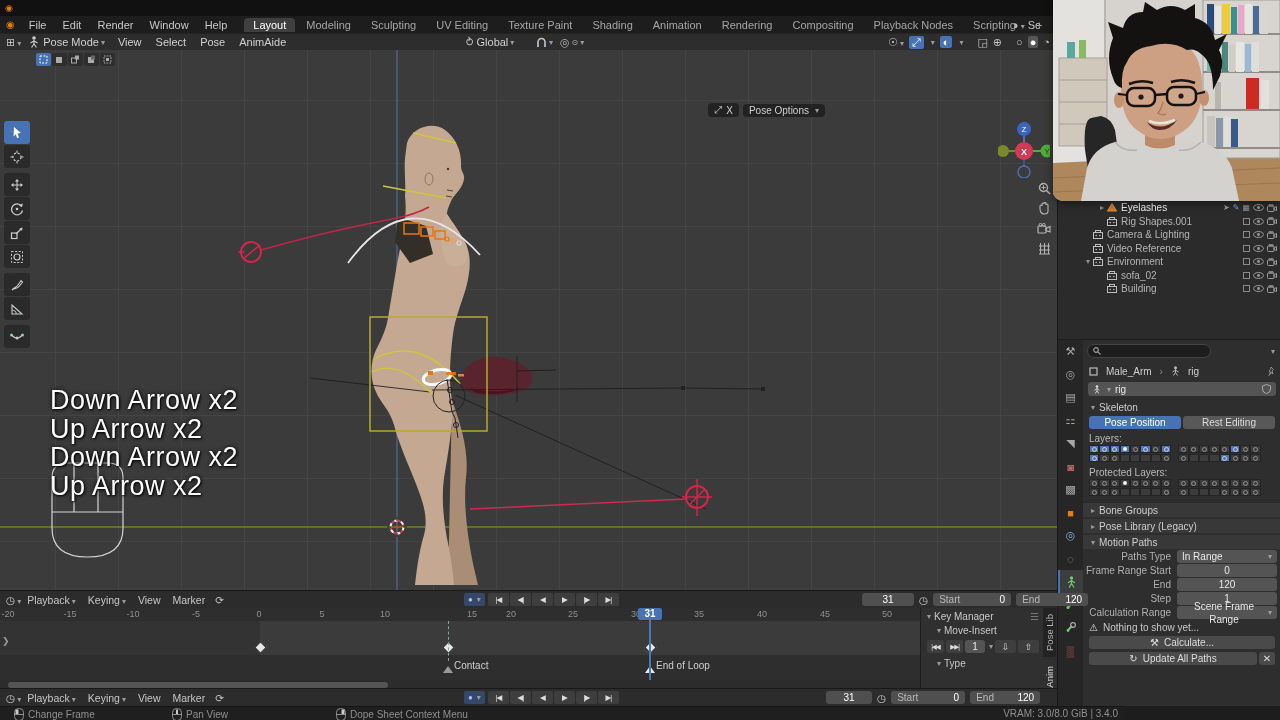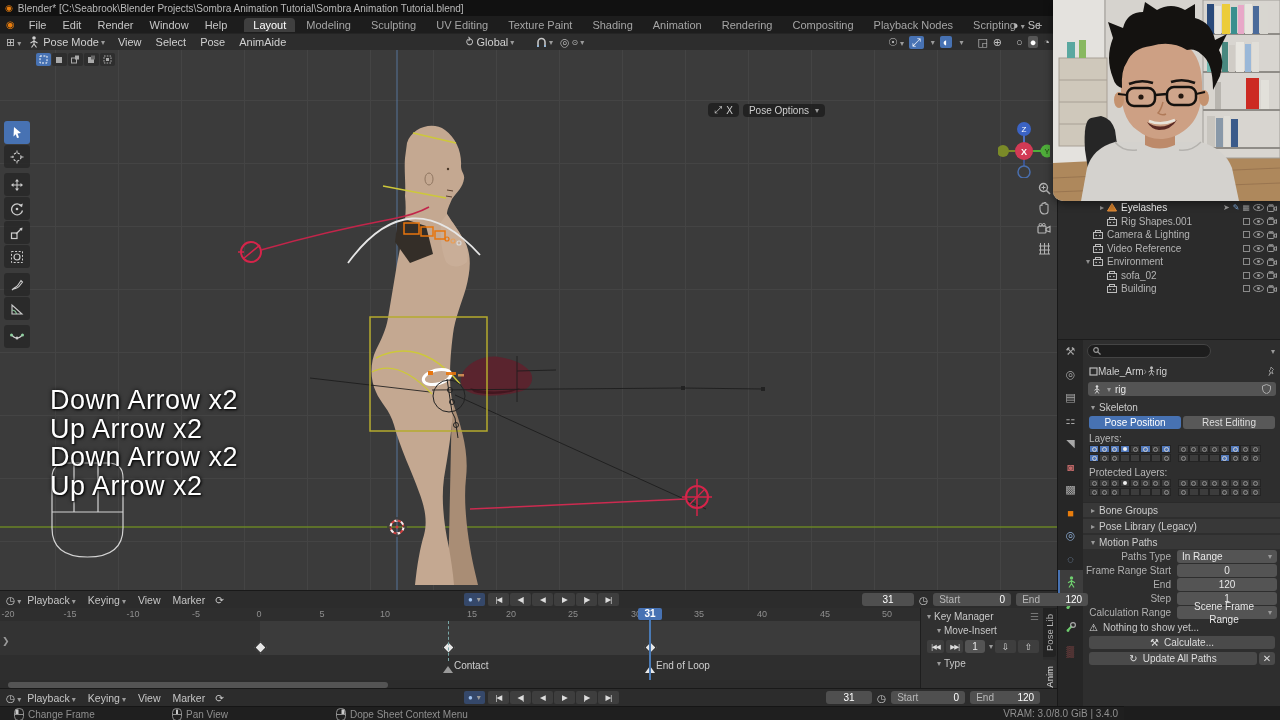--- a/index.html
+++ b/index.html
@@ -95,21 +95,20 @@
   
   #webcam{left:1053px;top:0;width:227px;height:201px;border-radius:0 0 0 10px;overflow:hidden;box-shadow:0 2px 8px rgba(0,0,0,.5);}
 </style>
 </head>
 <body>
 
 <div id="screen" class="nosel">
 
   <div id="title-bar" class="abs row">
     <span class="icon" style="color:#e87d0d;font-size:9px;margin:0 5px;">◉</span>
-    <span>Blender* [C:\Seabrook\Blender Projects\Sombra Animation Tutorial\Sombra Animation Tutorial.blend]</span>
   </div>
 
   <div id="menu-bar" class="abs row">
     <span class="icon" style="color:#e87d0d;margin:0 6px;font-size:10px;">◉</span>
     <span class="mi">File</span>
     <span class="mi">Edit</span>
     <span class="mi">Render</span>
     <span class="mi">Window</span>
     <span class="mi">Help</span>
     <span style="width:8px;"></span>
@@ -669,21 +668,21 @@
         <div class="row" style="height:22px;padding:0 4px;gap:6px;">
           <span class="search-box">
             <svg width="8" height="8">
                 <circle cx="3" cy="3" r="2.3" fill="none" stroke="#999" stroke-width="1.2"></circle>
                 <line x1="4.8" y1="4.8" x2="7.5" y2="7.5" stroke="#999" stroke-width="1.2"></line>
               </svg>
           </span>
           <span class="chev" style="margin-left:auto;margin-right:2px;">▾</span>
         </div>
 
-        <div class="row" style="height:18px;padding:0 6px;gap:0;color:#cfcfcf;">
+        <div class="row" style="height:18px;padding:0 6px;gap:8px;color:#cfcfcf;">
           <svg width="9" height="9">
               <rect x="1" y="1" width="7" height="7" fill="none" stroke="#bbb" stroke-width="1.2"></rect>
             </svg>
           <span>Male_Arm</span>
           <span style="color:#888;">›</span>
           <svg width="9" height="10">
               <circle cx="4.5" cy="1.8" r="1.5" fill="#bbb"></circle>
               <path d="M4.5 3.4 L4.5 6.5 M4.5 4.2 L1.5 6 M4.5 4.2 L7.5 6 M4.5 6.5 L2.5 9.5 M4.5 6.5 L6.5 9.5" stroke="#bbb" stroke-width="1"></path>
             </svg>
           <span>rig</span>

